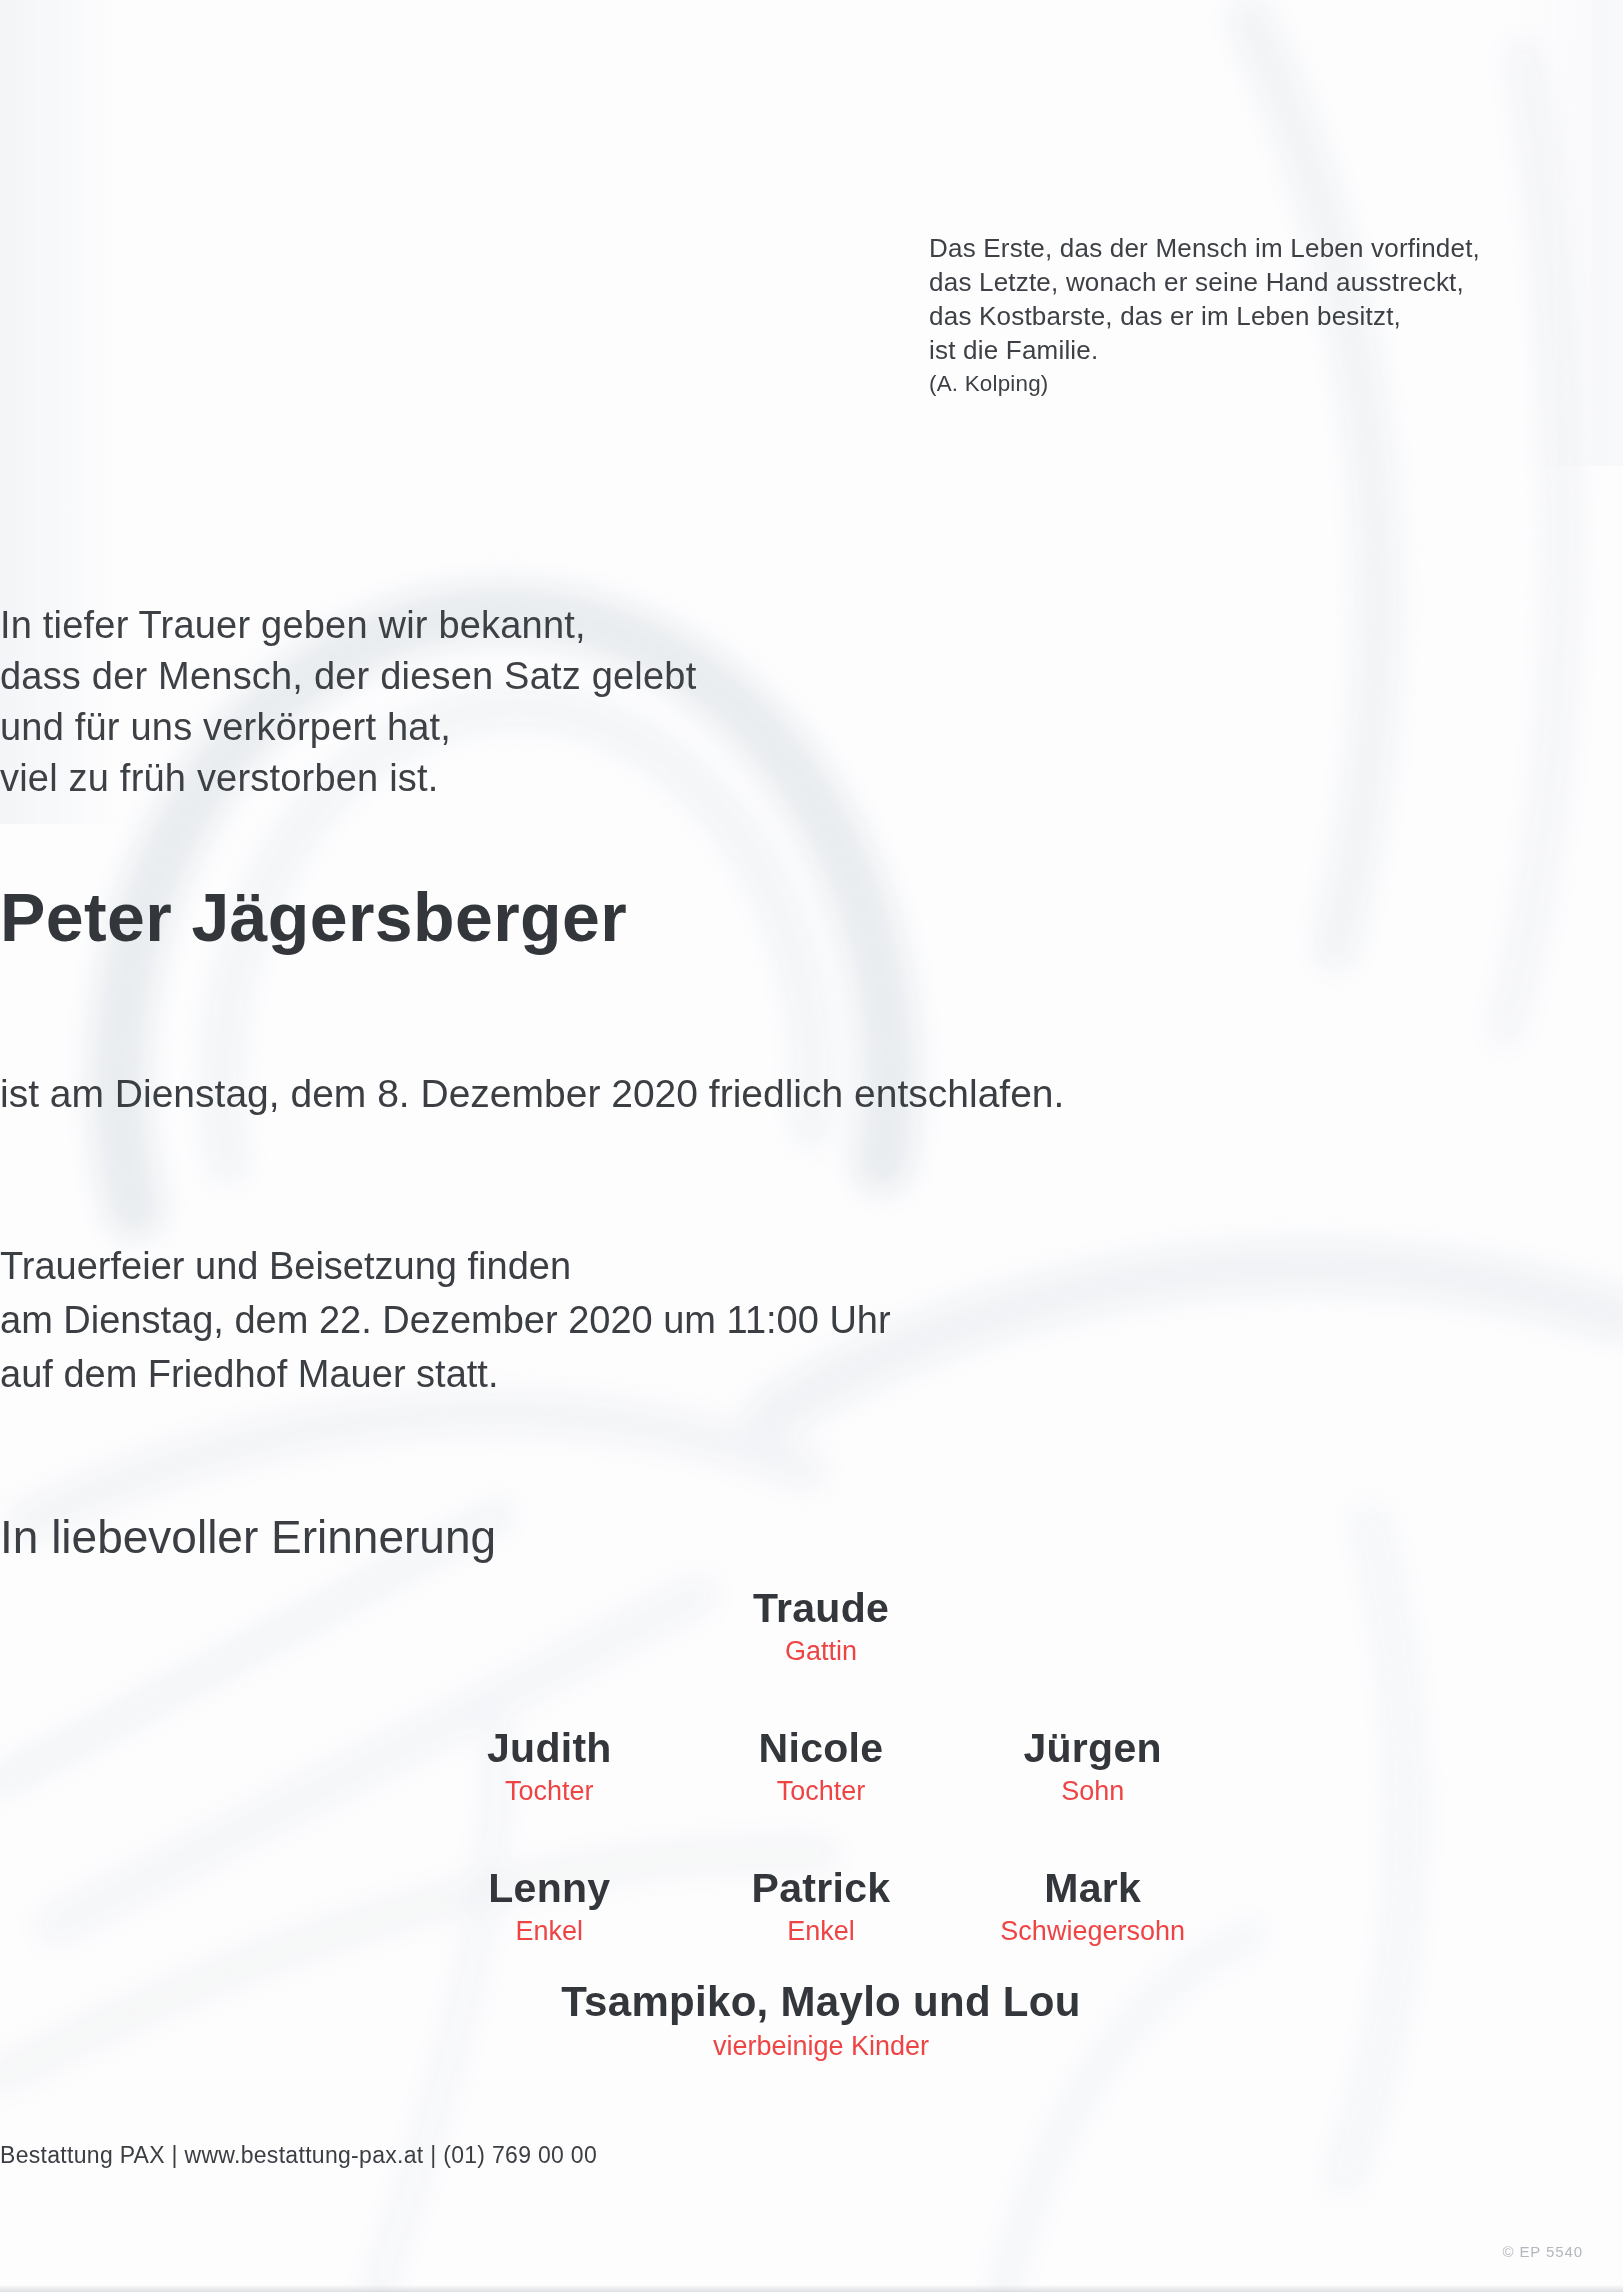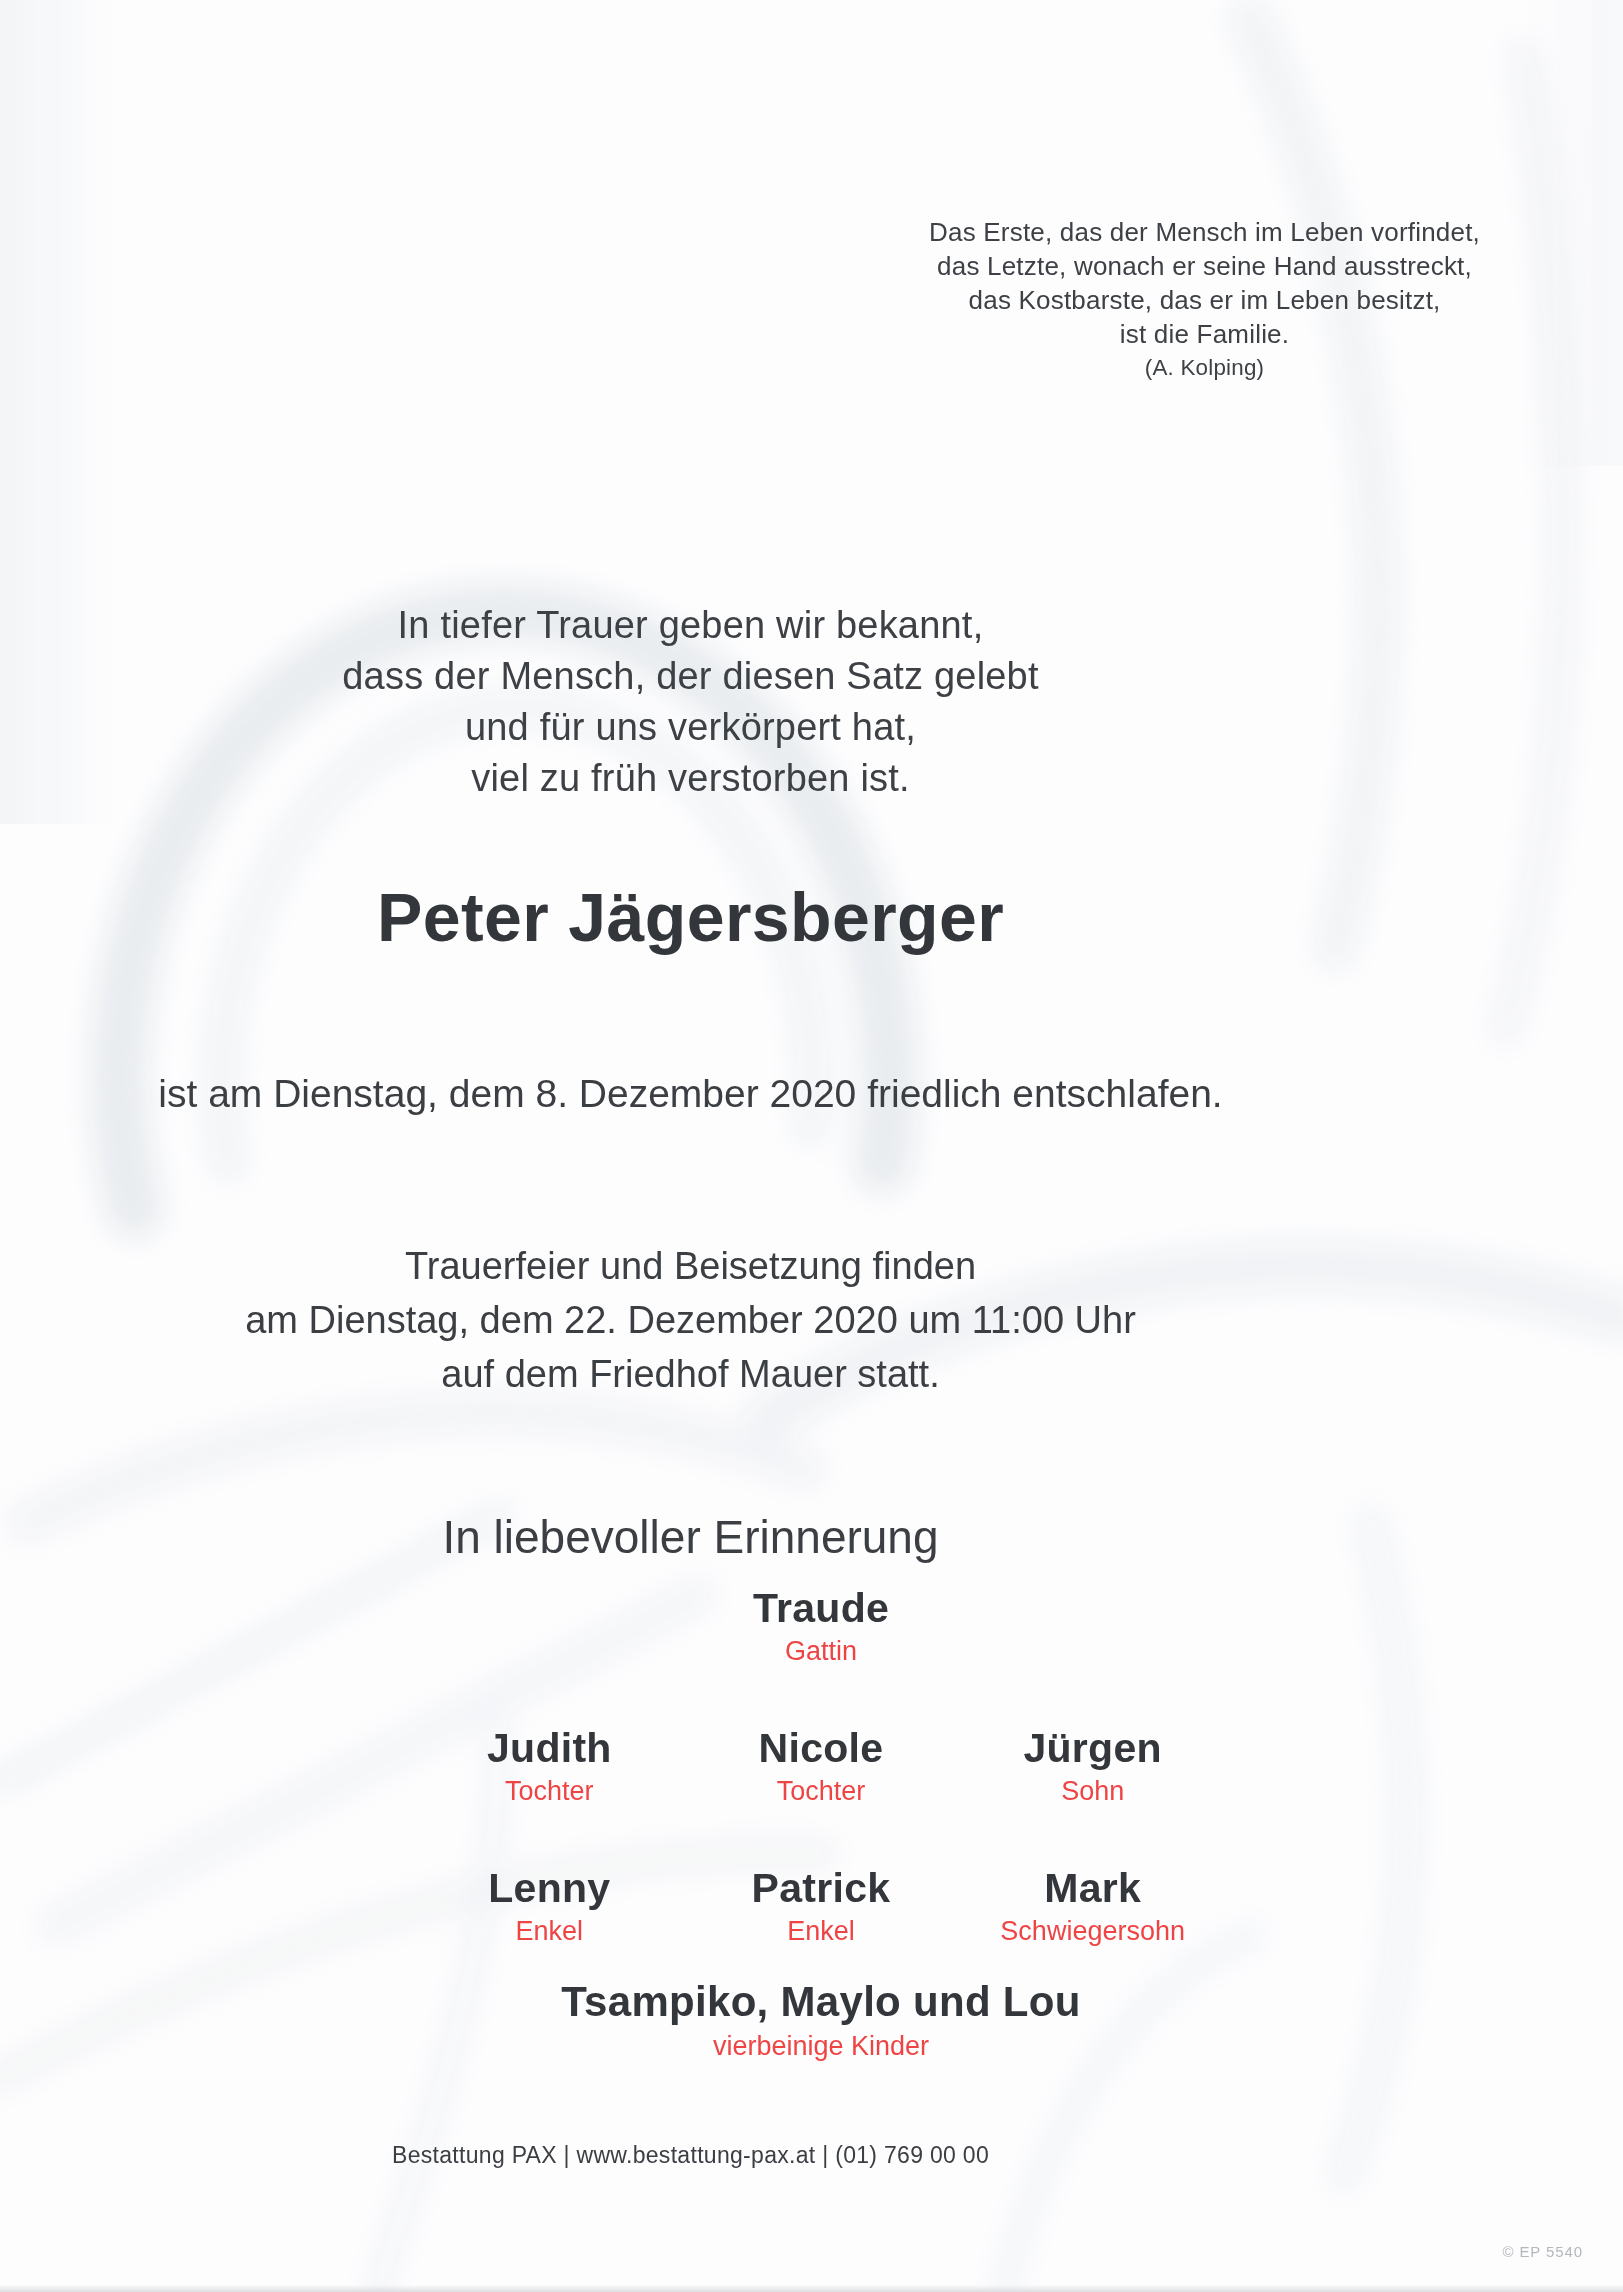--- a/index.html
+++ b/index.html
@@ -40,28 +40,27 @@
     position: absolute;
     left: 0; right: 0; bottom: 0;
     height: 8px;
     background: linear-gradient(180deg, rgba(213,215,219,0) 0%, #d7d9dc 100%);
   }
 
   .block {
     position: absolute;
     left: 0;
     width: 1381px;
-    text-align: center;
   }
 
   .quote {
     position: absolute;
-    top: 215px;
+    top: 231px;
     right: 144px;
-    text-align: center;
+    text-align: left;
     font-size: 26px;
     line-height: 34px;
     color: #3d4045;
     letter-spacing: 0.2px;
   }
   .quote .attr {
     font-size: 22.4px;
   }
 
   .announce {

